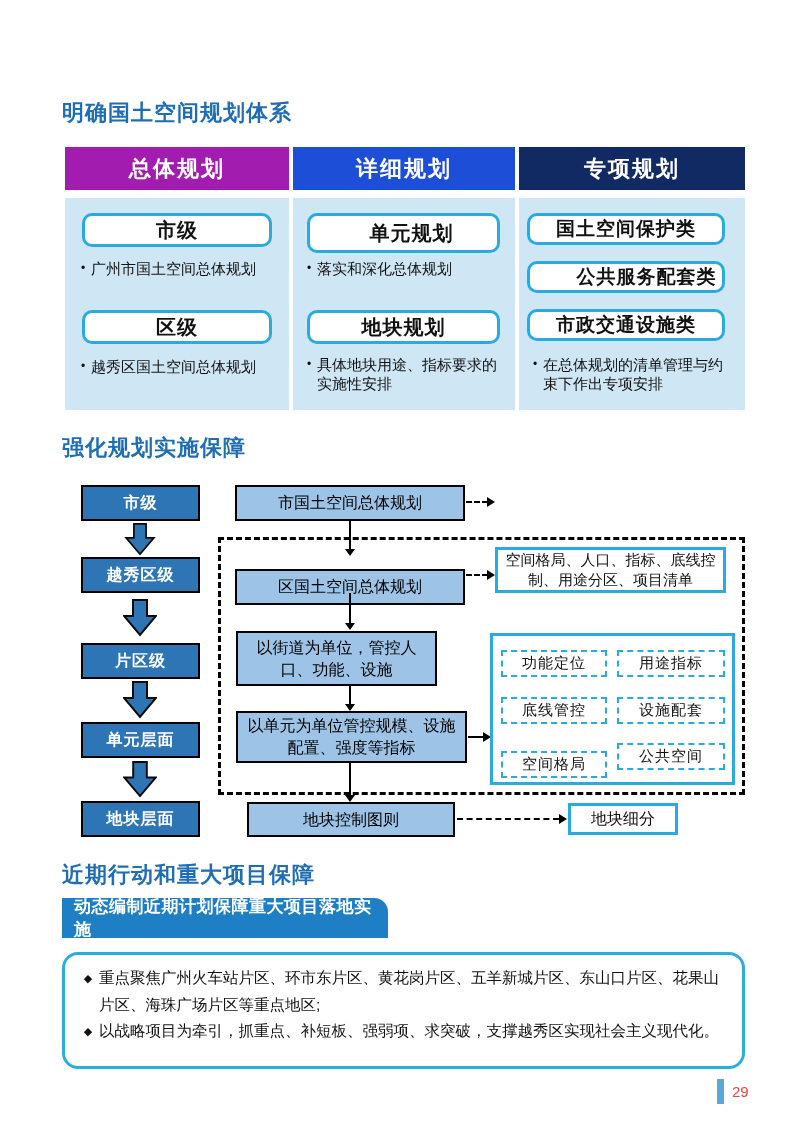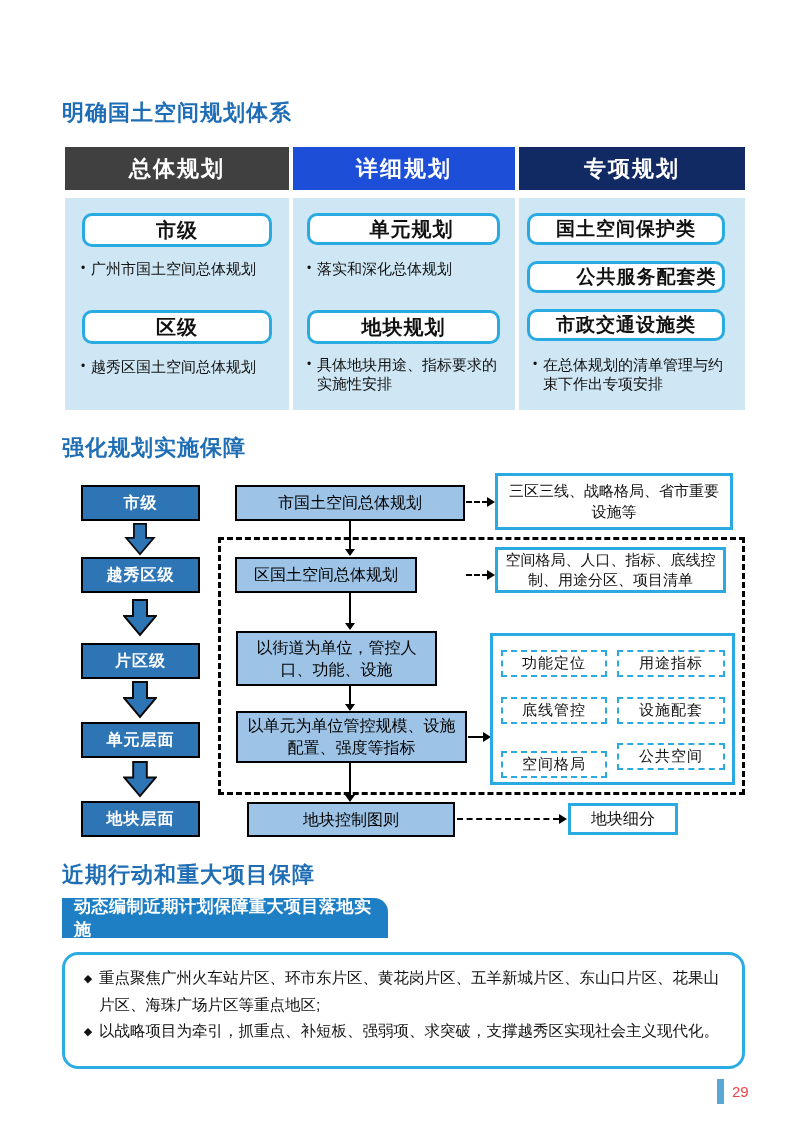--- a/index.html
+++ b/index.html
@@ -2,21 +2,21 @@
 <html><head>
 <meta charset="utf-8">
 <style>
   html,body{margin:0;padding:0;background:#fff;}
   .page{position:relative;width:800px;height:1131px;background:#ffffff;
         font-family:"Liberation Sans","DejaVu Sans",sans-serif;overflow:hidden;color:#111;}
   .sec-title{position:absolute;left:62px;font-size:22px;font-weight:bold;color:#1f6eb5;letter-spacing:1px;white-space:nowrap;}
   
   .thead{position:absolute;top:147px;height:43px;display:flex;align-items:center;justify-content:center;
          color:#fff;font-weight:bold;font-size:22px;letter-spacing:2px;}
-  .th1{left:65px;width:224px;background:#404040;}
+  .th1{left:65px;width:224px;background:#a21caf;}
   .th2{left:293px;width:222px;background:#1d4ed8;}
   .th3{left:519px;width:226px;background:#122a63;}
   .tbody{position:absolute;top:198px;height:212px;background:#cfe7f5;}
   .tb1{left:65px;width:224px;}
   .tb2{left:293px;width:222px;}
   .tb3{left:519px;width:226px;}
   .pill{position:absolute;background:#fff;border:3px solid #29abe2;border-radius:10px;box-sizing:border-box;
         display:flex;align-items:center;justify-content:center;font-weight:bold;font-size:20px;color:#111;letter-spacing:1px;}
   .tbullet{position:absolute;font-size:15px;color:#111;display:flex;line-height:1.25;}
   .tbullet .dot{flex:none;width:16px;text-align:center;font-size:12px;padding-top:1px;}
@@ -65,21 +65,21 @@
       <span>广州市国土空间总体规划</span>
     </div>
     <div class="pill" style="left:17px;top:112px;width:190px;height:34px;">区级</div>
     <div class="tbullet" style="left:10px;top:160px;width:206px;">
       <span class="dot">•</span>
       <span>越秀区国土空间总体规划</span>
     </div>
   </div>
 
   <div class="tbody tb2">
-    <div class="pill" style="left:14px;top:15px;width:193px;height:32px;padding-left:16px;">单元规划</div>
+    <div class="pill" style="left:14px;top:15px;width:193px;height:40px;padding-left:16px;">单元规划</div>
     <div class="tbullet" style="left:8px;top:62px;width:208px;">
       <span class="dot">•</span>
       <span>落实和深化总体规划</span>
     </div>
     <div class="pill" style="left:14px;top:112px;width:193px;height:34px;">地块规划</div>
     <div class="tbullet" style="left:8px;top:158px;width:208px;">
       <span class="dot">•</span>
       <span>具体地块用途、指标要求的实施性安排</span>
     </div>
   </div>
@@ -111,35 +111,34 @@
       <path d="M10 1 H24 V17 H33 L17 36 L1 17 H10 Z" fill="#2e75b6" stroke="#0a0a0a" stroke-width="2"></path>
     </svg>
   <svg class="blkarrow" style="top:681px;" width="34" height="38" viewBox="0 0 34 38">
       <path d="M10 1 H24 V17 H33 L17 36 L1 17 H10 Z" fill="#2e75b6" stroke="#0a0a0a" stroke-width="2"></path>
     </svg>
   <svg class="blkarrow" style="top:761px;" width="34" height="37" viewBox="0 0 34 38">
       <path d="M10 1 H24 V17 H33 L17 36 L1 17 H10 Z" fill="#2e75b6" stroke="#0a0a0a" stroke-width="2"></path>
     </svg>
 
   <div class="fbox" style="left:235px;top:485px;width:230px;height:36px;">市国土空间总体规划</div>
-  <div class="fbox" style="left:235px;top:557px;width:182px;height:36px;">区国土空间总体规划</div>
+  <div class="fbox" style="left:235px;top:569px;width:230px;height:36px;">区国土空间总体规划</div>
   <div class="fbox" style="left:236px;top:631px;width:201px;height:55px;">以街道为单位，管控人口、功能、设施</div>
   <div class="fbox" style="left:247px;top:802px;width:208px;height:35px;">地块控制图则</div>
   <div class="fbox" style="left:236px;top:711px;width:231px;height:52px;">以单元为单位管控规模、设施配置、强度等指标</div>
 
   <div class="vconn" style="left:349px;top:521px;height:29px;"></div>
   <div class="varrow" style="left:345px;top:549px;"></div>
   <div class="vconn" style="left:349px;top:593px;height:31px;"></div>
   <div class="varrow" style="left:345px;top:623px;"></div>
   <div class="vconn" style="left:349px;top:686px;height:19px;"></div>
   <div class="varrow" style="left:345px;top:704px;"></div>
   <div class="vconn" style="left:349px;top:763px;height:33px;"></div>
   <div class="varrow" style="left:345px;top:795px;"></div>
 
-  <div class="note" style="left:495px;top:473px;width:238px;height:57px;">三区三线、战略格局、省市重要设施等</div>
   <div class="note" style="left:495px;top:547px;width:231px;height:46px;">空间格局、人口、指标、底线控制、用途分区、项目清单</div>
 
   <div class="hdash" style="left:466px;top:501px;width:22px;"></div>
   <div class="rarrow" style="left:487px;top:497px;"></div>
   <div class="hdash" style="left:466px;top:574px;width:22px;"></div>
   <div class="rarrow" style="left:487px;top:570px;"></div>
   <div class="hsolid" style="left:468px;top:736px;width:16px;"></div>
   <div class="rarrow" style="left:483px;top:732px;"></div>
   <div class="hdash" style="left:457px;top:818px;width:102px;"></div>
   <div class="rarrow" style="left:559px;top:814px;"></div>

